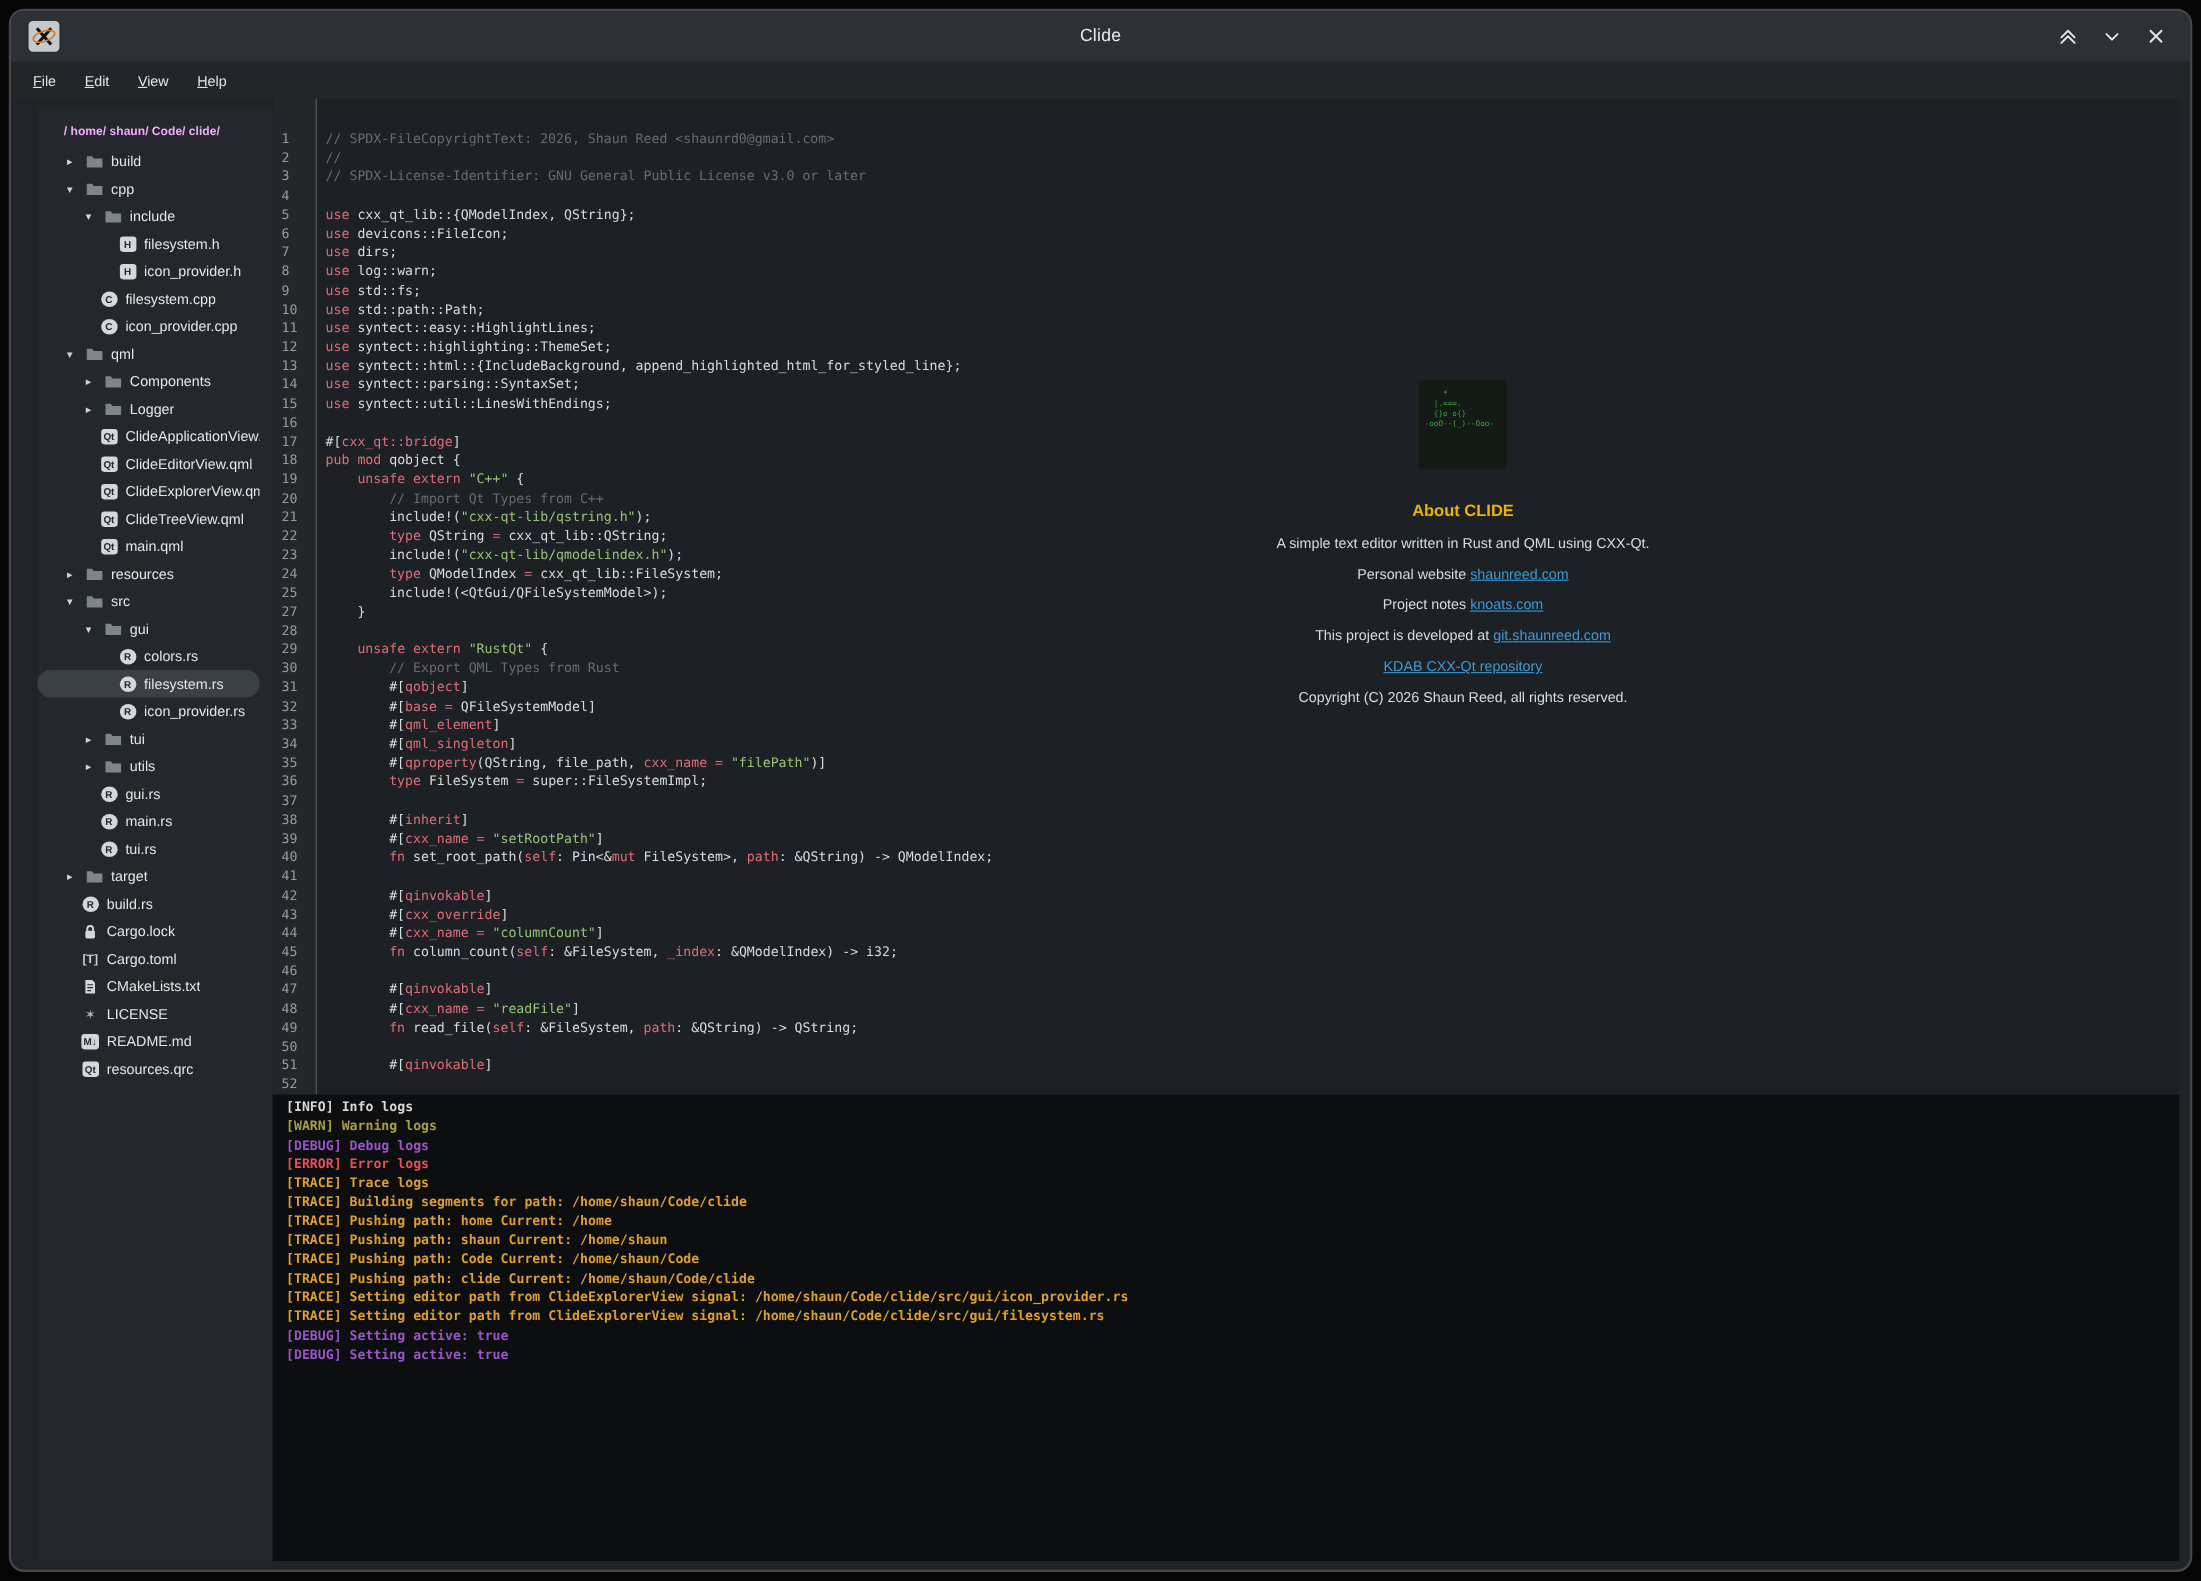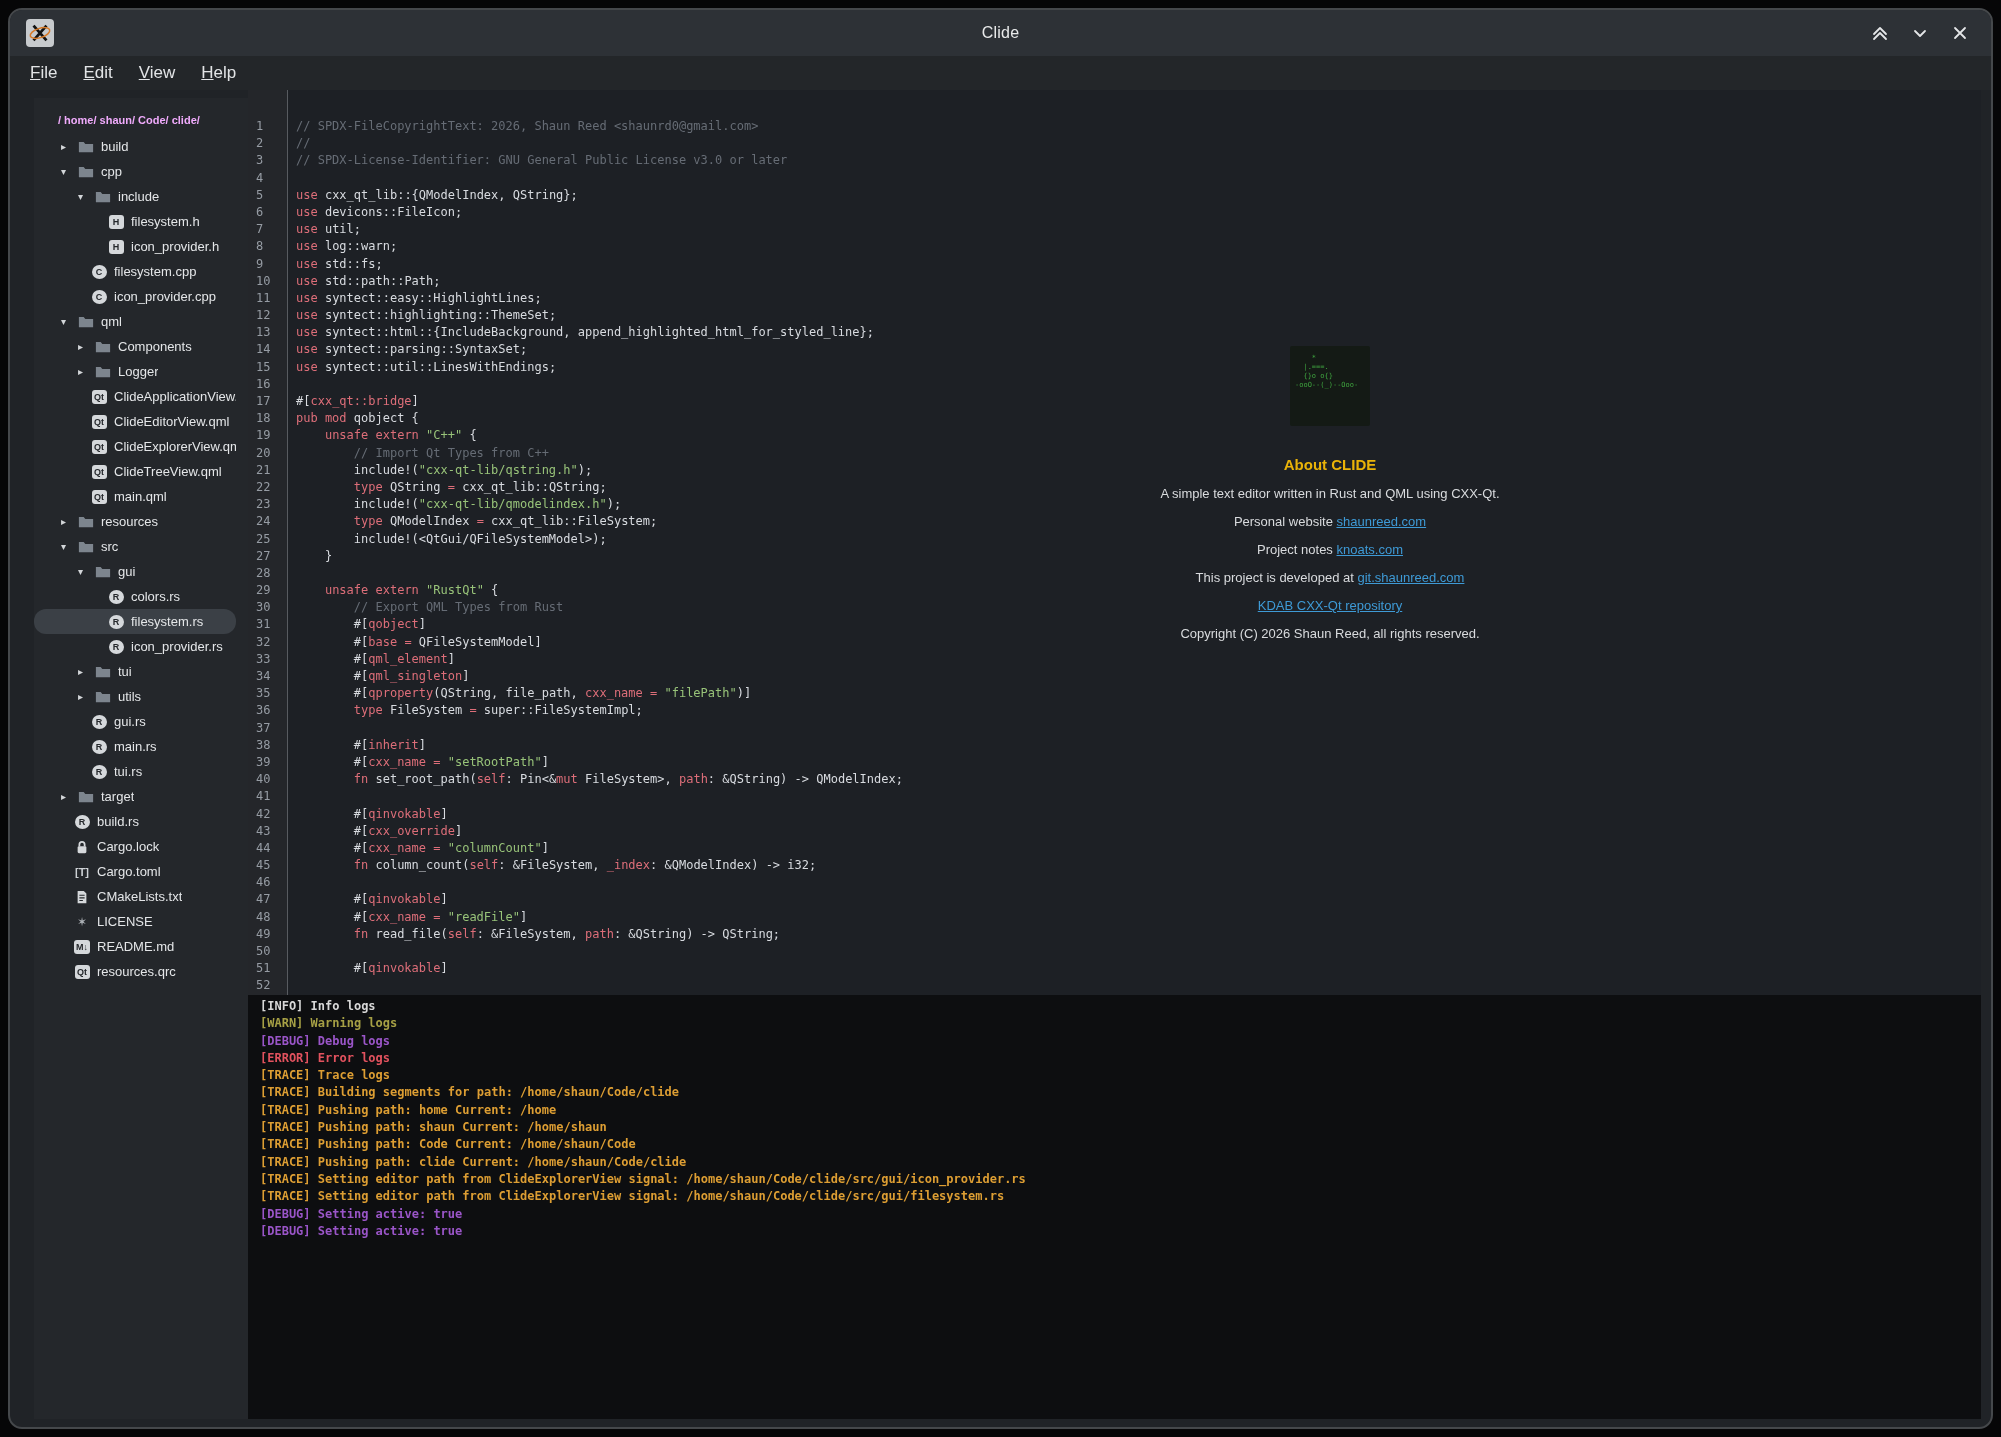--- a/index.html
+++ b/index.html
@@ -13,21 +13,21 @@
   .app-icon { position:absolute; left:16px; top:9px; width:28px; height:28px; background:#c7cacd; border-radius:4px;
     display:flex; align-items:center; justify-content:center; }
   .app-icon svg { width:24px; height:24px; }
   .title { flex:1; text-align:center; color:#e9eaeb; font-size:16px; letter-spacing:.2px; }
   .win-controls { position:absolute; right:18px; top:0; height:46px; display:flex; align-items:center; gap:14px; }
   .win-btn { width:26px; height:26px; display:flex; align-items:center; justify-content:center; cursor:default; }
   .win-btn svg { width:18px; height:18px; stroke:#e4e6e8; stroke-width:1.8; fill:none; stroke-linecap:round; stroke-linejoin:round; }
 
   
   .menubar { height:34px; background:var(--bg-menubar); display:flex; align-items:center; padding-left:20px; gap:26px; }
-  .menu-item { display:inline-block; color:#e2e4e6; font-size:17px; }
+  .menu-item { display:inline-block; color:#e2e4e6; font-size:13px; }
   .menu-item::first-letter { text-decoration:underline; }
 
   
   .content { position:absolute; left:0; top:80px; right:0; bottom:0; }
 
   
   .sidebar { position:absolute; left:24px; top:8px; width:216px; bottom:8px; background:var(--bg-sidebar); padding-top:12px; }
   .tree-root { padding:4px 0 8px 24px; color:#f0abfc; font-size:11px; white-space:nowrap;font-weight:bold; }
   .tree-row { height:25px; display:flex; align-items:center; color:#e4e6e8; font-size:13px; white-space:nowrap; margin-right:14px; }
   .tree-row.selected { background:var(--selection-bg); border-radius:12px; }
@@ -388,21 +388,21 @@
           <div class="code-line">
             <span class="ln">5</span>
             <span class="lc"><span class="tok-kw">use</span><span class="tok-pl"> cxx_qt_lib::{QModelIndex, QString};</span></span>
           </div>
           <div class="code-line">
             <span class="ln">6</span>
             <span class="lc"><span class="tok-kw">use</span><span class="tok-pl"> devicons::FileIcon;</span></span>
           </div>
           <div class="code-line">
             <span class="ln">7</span>
-            <span class="lc"><span class="tok-kw">use</span><span class="tok-pl"> util;</span></span>
+            <span class="lc"><span class="tok-kw">use</span><span class="tok-pl"> dirs;</span></span>
           </div>
           <div class="code-line">
             <span class="ln">8</span>
             <span class="lc"><span class="tok-kw">use</span><span class="tok-pl"> log::warn;</span></span>
           </div>
           <div class="code-line">
             <span class="ln">9</span>
             <span class="lc"><span class="tok-kw">use</span><span class="tok-pl"> std::fs;</span></span>
           </div>
           <div class="code-line">

